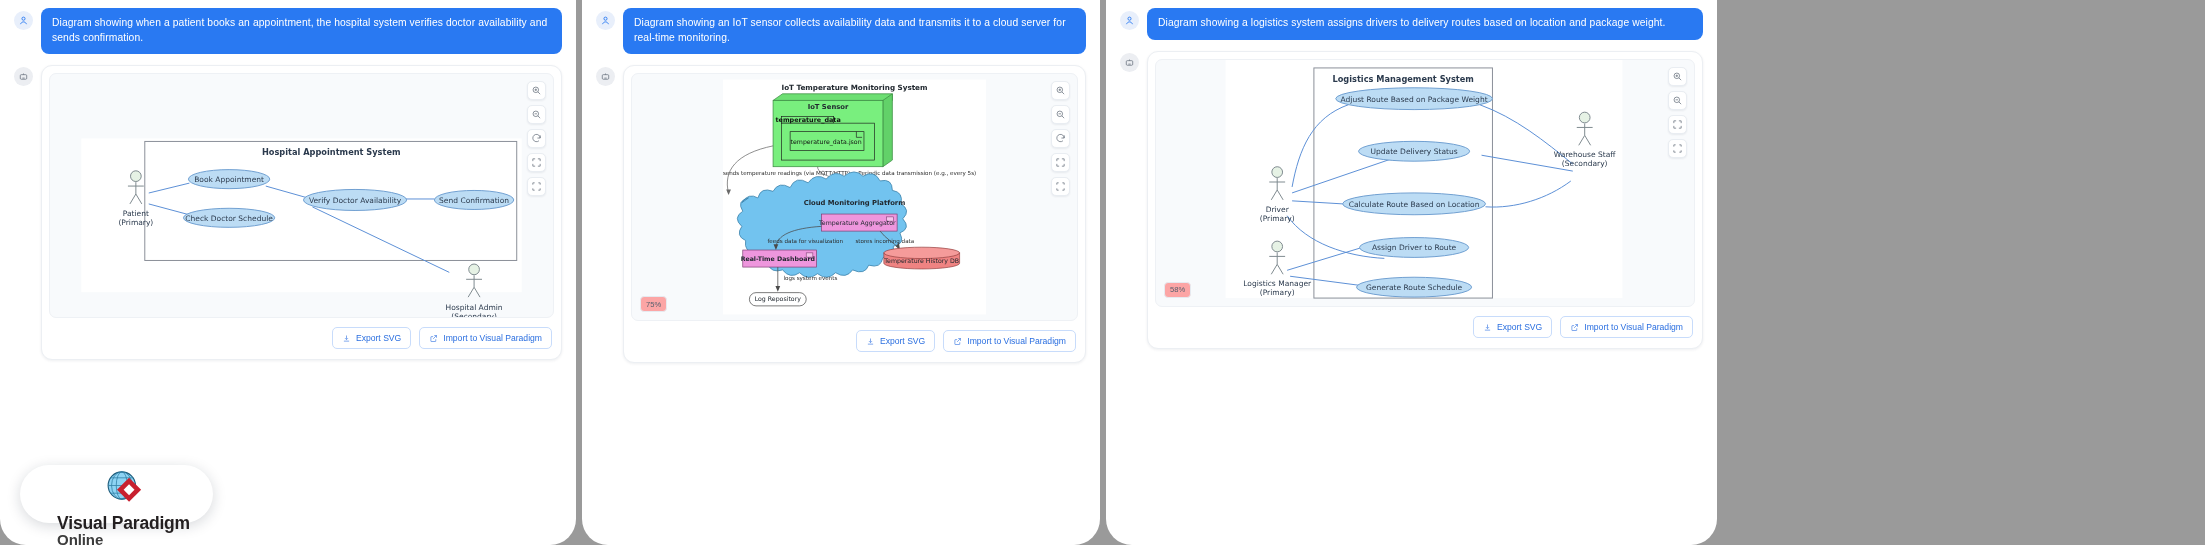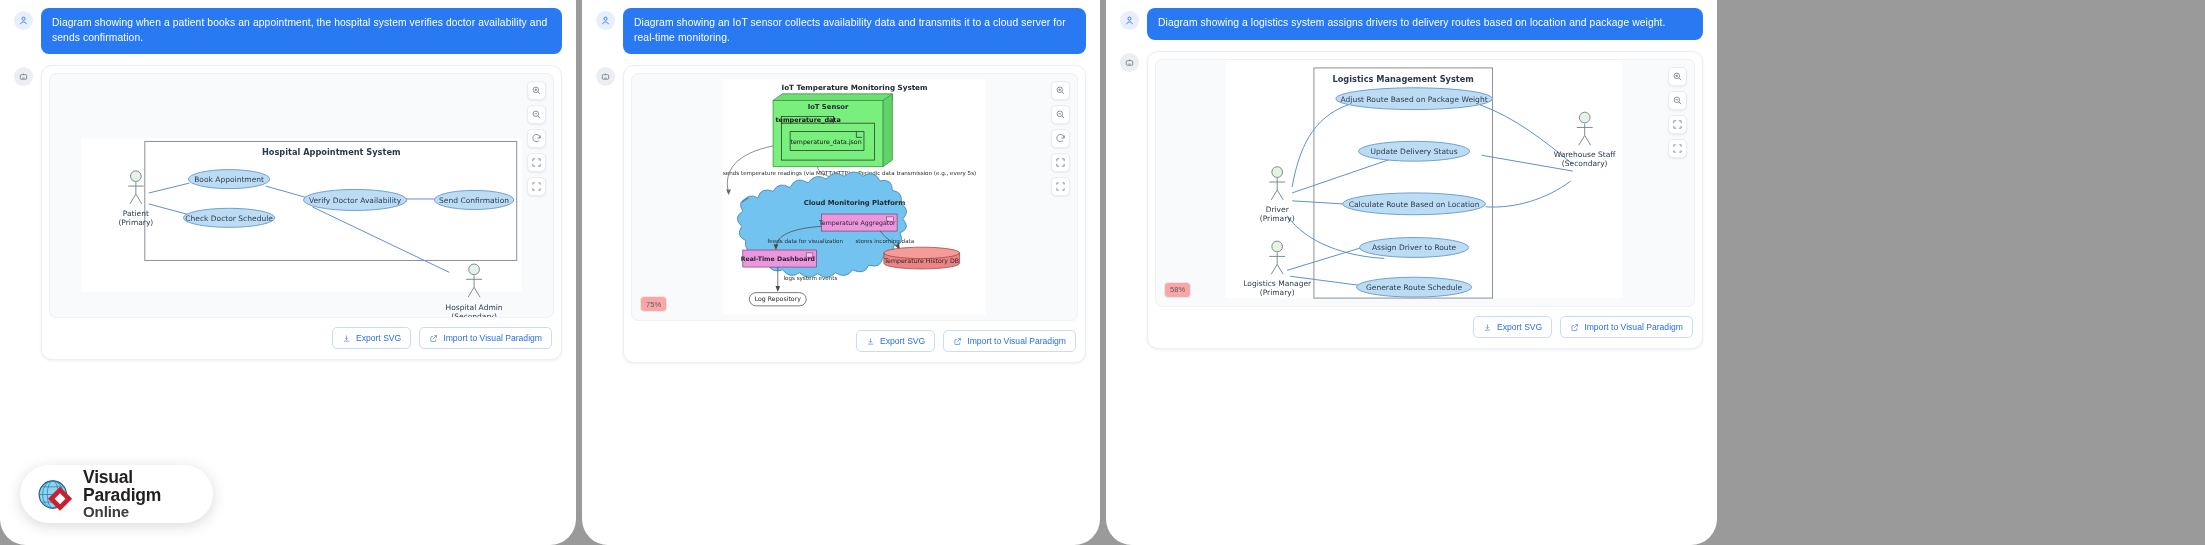--- a/index.html
+++ b/index.html
@@ -135,20 +135,21 @@
   .logo-pill {
     position: absolute;
     left: 20px; bottom: 22px;
     width: 193px; height: 58px;
     background: #ffffff;
     border-radius: 29px;
     box-shadow: 0 3px 14px rgba(20,30,50,.17);
     display: flex; align-items: center; gap: 8px;
     padding-left: 14px;
     z-index: 30;
+    flex-direction: column;
   }
   .logo-mark { width: 41px; height: 41px; flex: 0 0 auto; }
   .logo-text { line-height: 1.04; }
   .logo-text .l1 { font-size: 17.5px; font-weight: 700; color: #231f20; letter-spacing: -.2px; }
   .logo-text .l2 { font-size: 15px; color: #3c3c3c; letter-spacing: -.1px; font-weight: bold; }
 
   
   text { font-family: "DejaVu Sans", "Liberation Sans", sans-serif; }
 </style>
 </head>

